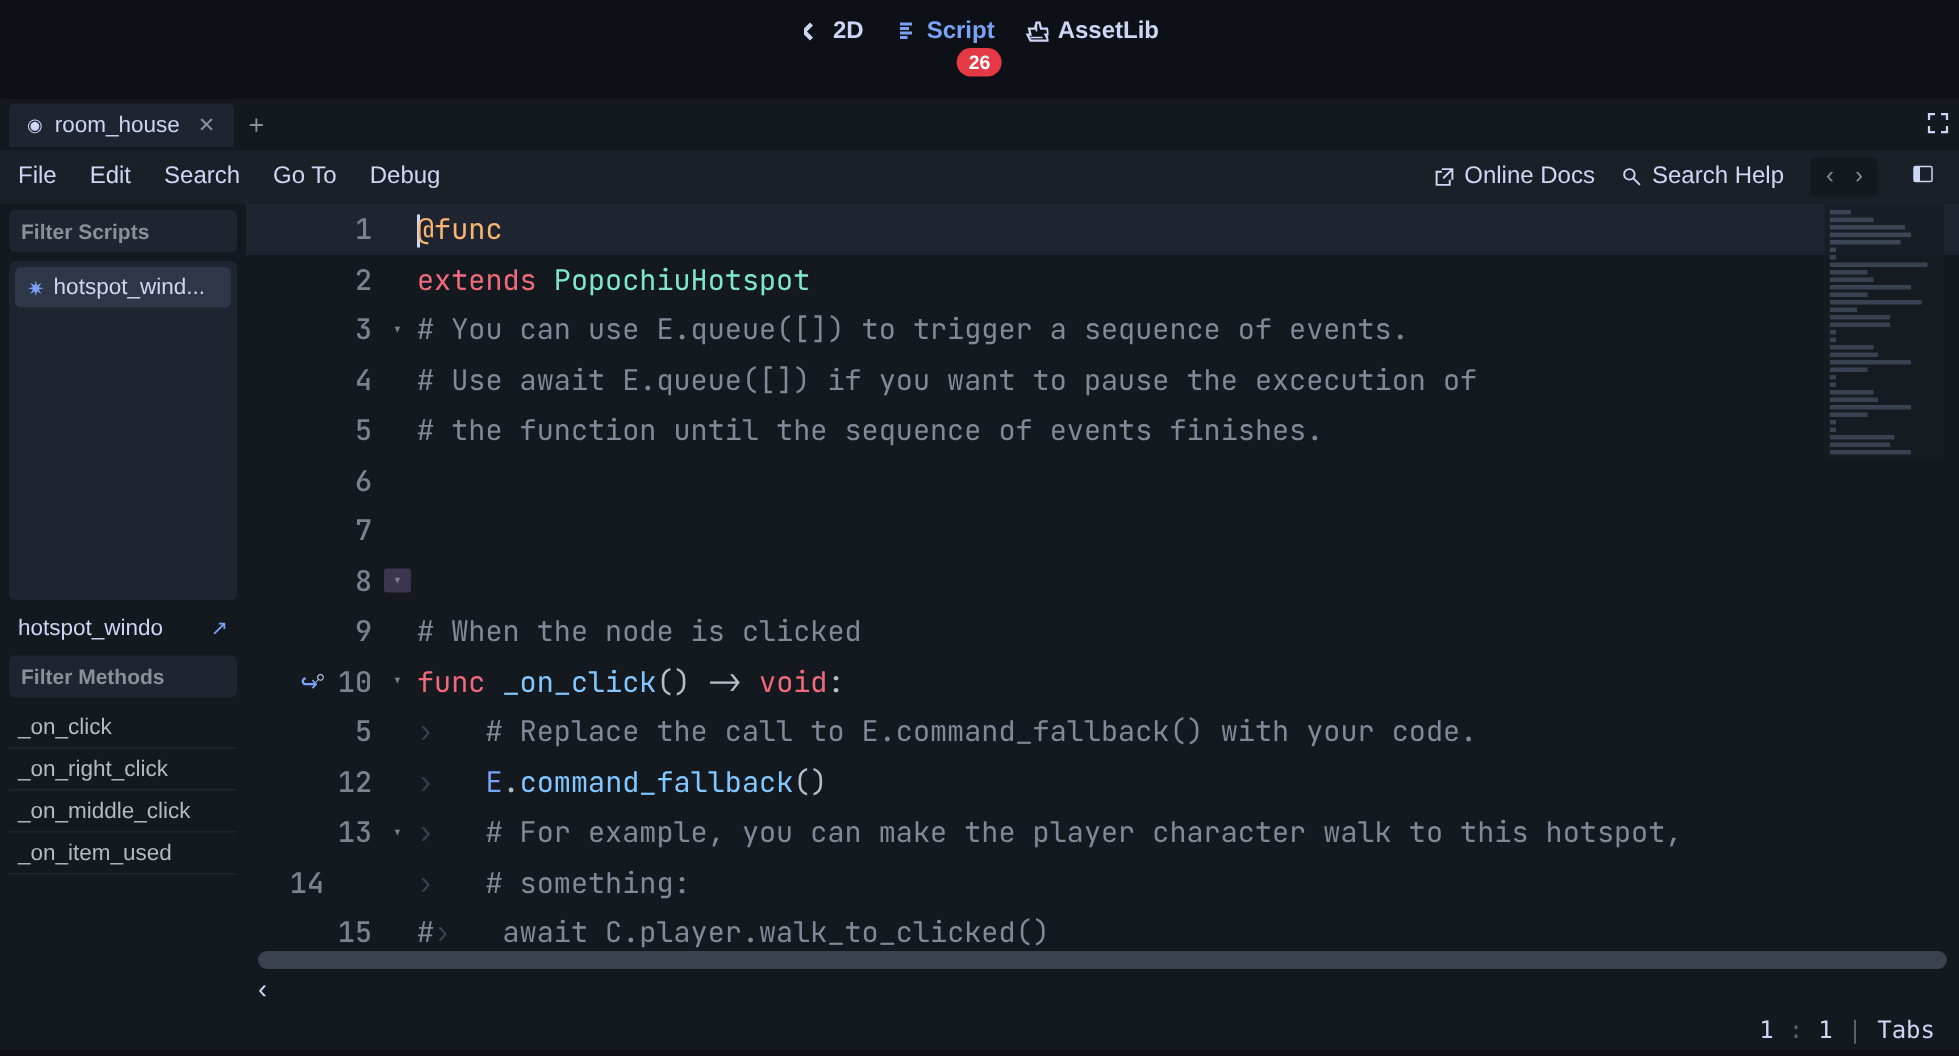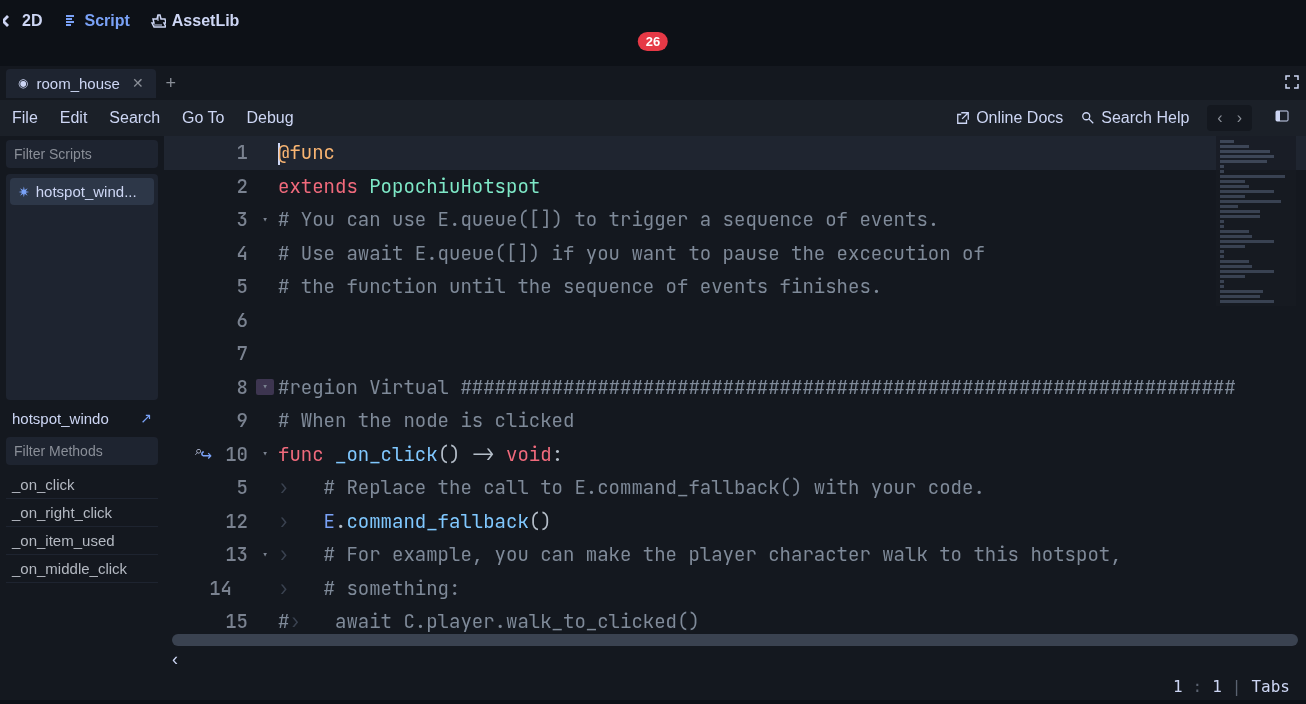--- a/index.html
+++ b/index.html
@@ -12,21 +12,21 @@
   height: 704px;
   overflow: hidden;
   position: relative;
 }
 
 
 .top-bar {
   height: 42px;
   display: flex;
   align-items: center;
-  justify-content: flex-start;
+  justify-content: center;
   gap: 20px;
   background: #0d1117;
 }
 .top-bar-item {
   display: flex;
   align-items: center;
   gap: 6px;
   font-size: 16px;
   font-weight: 600;
   color: #cdd6f4;
@@ -132,20 +132,21 @@
   padding: 6px 8px;
   font-size: 14px;
 }
 .filter-box input {
   flex: 1;
   background: transparent;
   border: none;
   color: #cdd6f4;
   font-size: 14px;
   outline: none;
+  font-weight: bold;
 }
 .filter-box input::placeholder { color: #8a8f98; }
 .filter-box .search-glyph { color: #cdd6f4; font-size: 13px; }
 .script-list {
   background: #1e2430;
   border-radius: 4px;
   flex: 1;
   overflow: hidden;
 }
 .script-item {
@@ -388,22 +389,22 @@
       <span>hotspot_windo</span>
       <span class="arrow-out">↗</span>
     </div>
     <div class="filter-box">
       <input placeholder="Filter Methods" style="">
       <span class="search-glyph">⌕</span>
     </div>
     <div class="method-list">
       <div class="method-item">_on_click</div>
       <div class="method-item">_on_right_click</div>
+      <div class="method-item">_on_middle_click</div>
       <div class="method-item">_on_item_used</div>
-      <div class="method-item">_on_middle_click</div>
     </div>
   </div>
 
   <div class="editor-area">
     <div class="code-scroll">
       <div class="code-lines" id="code-lines">
           <div class="code-line">
             <div style="display: flex; align-items: center; width: 110px; justify-content: flex-end;">
               <div class="gutter" style="width: 60px;">1</div>
               <div class="fold"></div>
@@ -450,21 +451,20 @@
               <div class="gutter" style="width: 60px;">7</div>
               <div class="fold"></div>
             </div>
             <div class="code-content"></div>
           </div>
           <div class="code-line">
             <div style="display: flex; align-items: center; width: 110px; justify-content: flex-end;">
               <div class="gutter" style="width: 60px;">8</div>
               <div class="fold region" style="background: rgb(61, 53, 80); border-radius: 2px;"></div>
             </div>
-            <div class="code-content"><span class="tok-comment">#region Virtual ####################################################################</span></div>
           </div>
           <div class="code-line">
             <div style="display: flex; align-items: center; width: 110px; justify-content: flex-end;">
               <div class="gutter" style="width: 60px;">9</div>
               <div class="fold"></div>
             </div>
             <div class="code-content"><span class="tok-comment"># When the node is clicked</span></div>
           </div>
           <div class="code-line" style="position: relative;">
             <div style="display: flex; align-items: center; width: 110px; justify-content: flex-end;">
@@ -489,21 +489,21 @@
             <div class="code-content"><span class="tok-indent">›   </span><span class="tok-builtin">E</span><span class="tok-punct">.</span><span class="tok-member">command_fallback</span><span class="tok-punct">()</span></div>
           </div>
           <div class="code-line">
             <div style="display: flex; align-items: center; width: 110px; justify-content: flex-end;">
               <div class="gutter" style="width: 60px;">13</div>
               <div class="fold expandable"></div>
             </div>
             <div class="code-content"><span class="tok-indent">›   </span><span class="tok-comment"># For example, you can make the player character walk to this hotspot,</span></div>
           </div>
           <div class="code-line">
-            <div style="display: flex; align-items: center; width: 110px; justify-content: center;">
+            <div style="display: flex; align-items: center; width: 110px; justify-content: flex-start;">
               <div class="gutter" style="width: 60px;">14</div>
               <div class="fold"></div>
             </div>
             <div class="code-content"><span class="tok-indent">›   </span><span class="tok-comment"># something:</span></div>
           </div>
           <div class="code-line">
             <div style="display: flex; align-items: center; width: 110px; justify-content: flex-end;">
               <div class="gutter" style="width: 60px;">15</div>
               <div class="fold"></div>
             </div>

